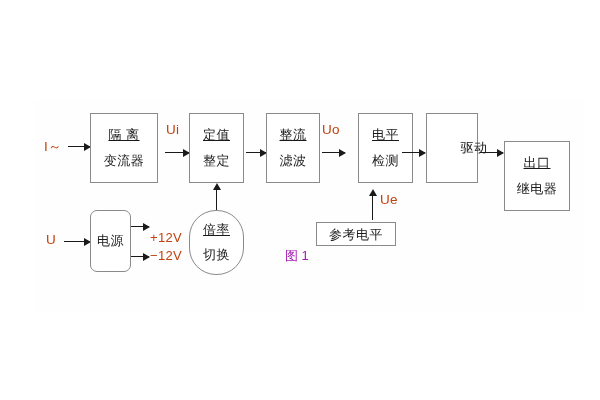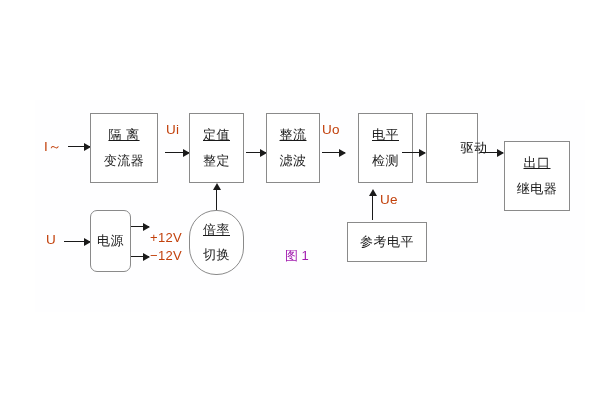--- a/index.html
+++ b/index.html
@@ -143,21 +143,21 @@
   <div class="harrow" style="left:131px;top:256px;width:18px;"></div>
   <div class="lbl" style="left:150px;top:248px;">−12V</div>
 
   <div class="box two" style="left:189px;top:210px;width:55px;height:65px;border-radius:27px;">
     <span class="ln">倍率</span>
     <span class="ln">切换</span>
   </div>
 
   <div class="varrow" style="left:216px;top:190px;height:20px;"></div>
 
-  <div class="box" style="left:347px;top:222px;width:80px;height:40px;">
+  <div class="box" style="left:316px;top:222px;width:80px;height:24px;justify-content:flex-end;">
     <span class="ln">参考电平</span>
   </div>
 
   <div class="varrow" style="left:372px;top:196px;height:24px;"></div>
   <div class="lbl sig" style="left:380px;top:192px;">Ue</div>
 
   <div class="cap" style="left:285px;top:247px;">图 1</div>
 </div>
 
 </body></html>

